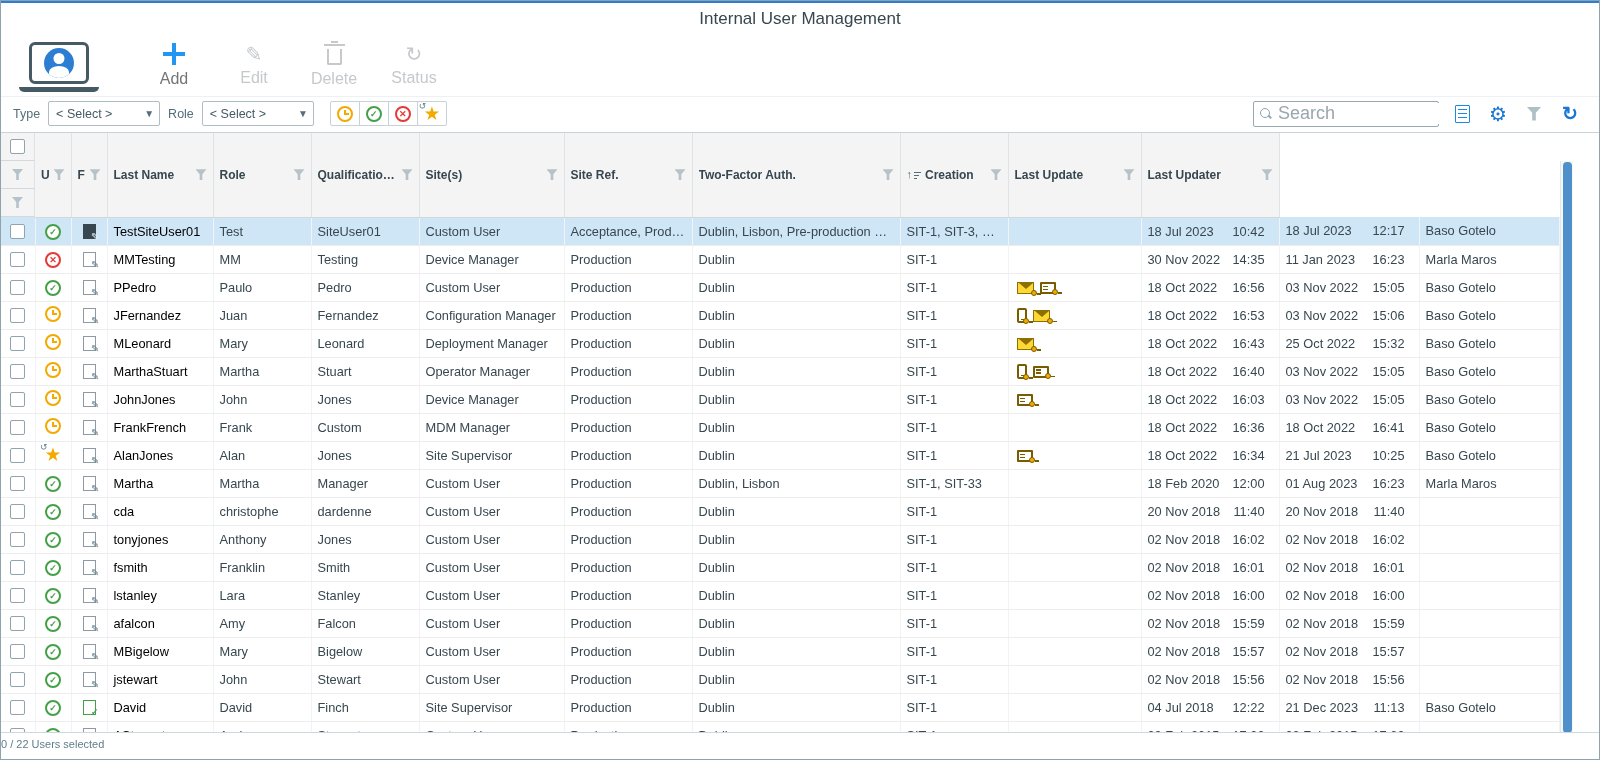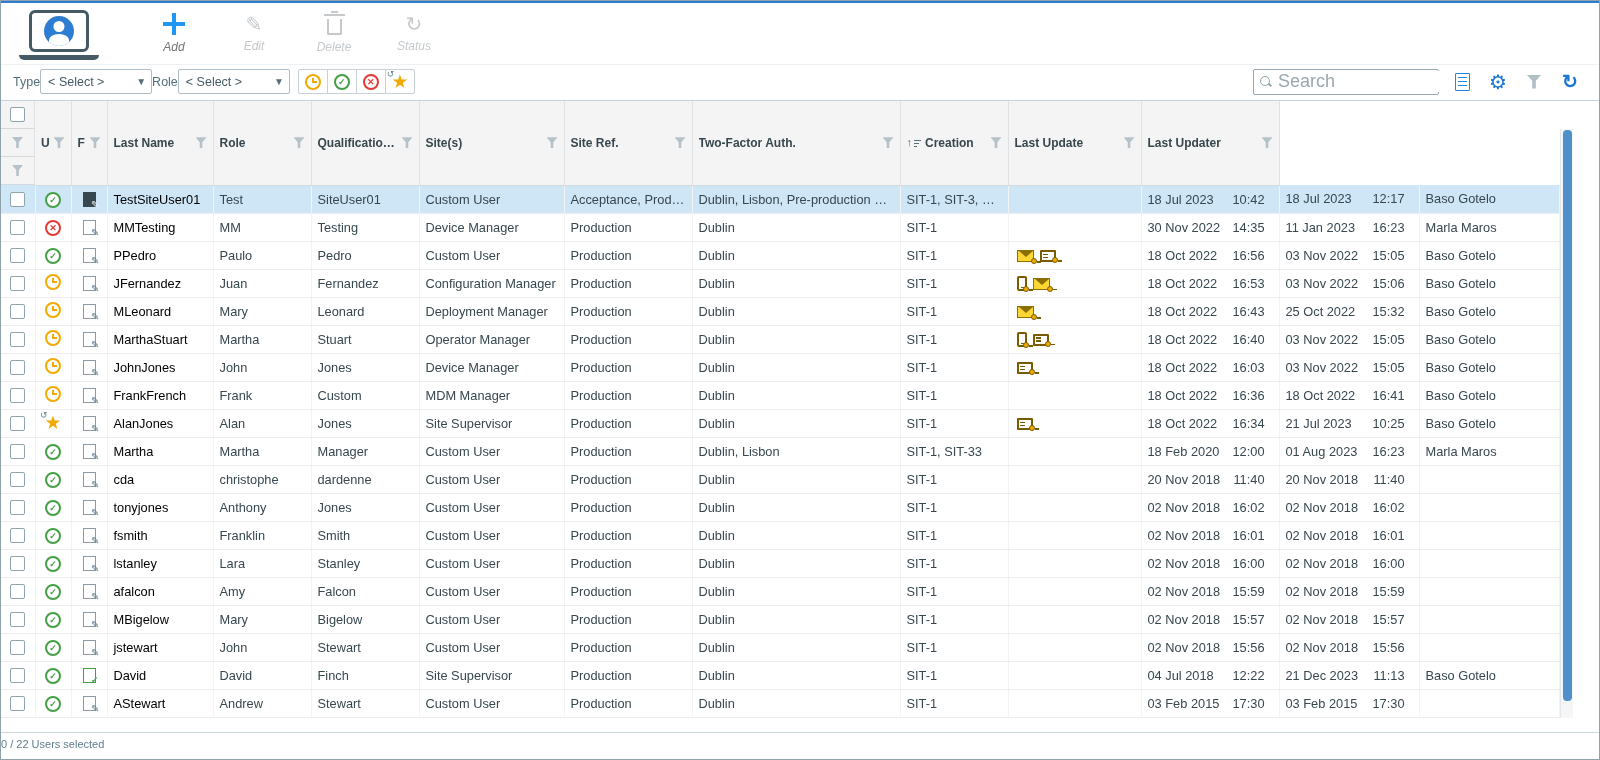--- a/index.html
+++ b/index.html
@@ -15,35 +15,35 @@
   .toolbar { height:62px; display:flex; align-items:center; padding-left:22px; border-bottom:1px solid #eef1f3; flex:0 0 auto; }
   .logo { position:relative; width:72px; height:50px; margin-top:2px; }
   .laptop-screen { width:60px; height:42px; border:3px solid #455a64; border-radius:6px; margin:0 auto; display:flex; align-items:center; justify-content:center; background:#fff; }
   .laptop-base { position:absolute; bottom:0; left:-4px; right:-4px; height:5px; background:#455a64; border-radius:0 0 5px 5px; }
   .person { width:30px; height:30px; border-radius:50%; background:#2d7dd2; position:relative; overflow:hidden; }
   .person::before { content:""; position:absolute; top:5px; left:50%; transform:translateX(-50%); width:11px; height:11px; border-radius:50%; background:#fff; }
   .person::after { content:""; position:absolute; top:18px; left:50%; transform:translateX(-50%); width:20px; height:12px; border-radius:50% 50% 0 0; background:#fff; }
 
   .tb-buttons { display:flex; margin-left:42px; gap:6px; }
   .tb-btn { width:74px; height:54px; display:flex; flex-direction:column; align-items:center; justify-content:center; gap:5px; cursor:pointer; }
-  .tb-btn .lbl { font-size:12px; color:#757575;font-style:italic; }
+  .tb-btn .lbl { font-size:16px; color:#757575; }
   .tb-btn.disabled { cursor:default; }
   .tb-btn.disabled .lbl { color:#c5c9cc; }
   .icon-plus { position:relative; width:22px; height:22px; }
   .icon-plus::before, .icon-plus::after { content:""; position:absolute; background:#2196f3; }
   .icon-plus::before { left:9px; top:0; width:4px; height:22px; }
   .icon-plus::after { top:9px; left:0; height:4px; width:22px; }
   .icon-pencil { font-size:20px; color:#c5c9cc; line-height:20px; }
   .icon-trash { position:relative; width:15px; height:16px; border:2px solid #c5c9cc; border-top:none; border-radius:0 0 2px 2px; margin-top:5px; }
   .icon-trash::before { content:""; position:absolute; top:-5px; left:-5px; right:-5px; height:2px; background:#c5c9cc; }
   .icon-trash::after { content:""; position:absolute; top:-8px; left:2px; width:7px; height:2px; background:#c5c9cc; }
   .icon-sync { font-size:20px; color:#c5c9cc; line-height:20px; }
 
   
-  .filterbar { height:36px; display:flex; align-items:center; padding:0 10px 2px 12px; border-bottom:1px solid #c9d2d8; flex:0 0 auto; }
+  .filterbar { height:36px; display:flex; align-items:center; padding:0 10px 2px 12px; gap:8px; border-bottom:1px solid #c9d2d8; flex:0 0 auto; }
   .flabel { font-size:12.5px; color:#546e7a; }
   .fselect { width:112px; height:25px; border:1px solid #aebdc6; background:#fff; display:flex; align-items:center; justify-content:space-between; padding:0 5px 0 7px; cursor:pointer; border-radius:2px; }
   .fselect .val { font-size:12.5px; color:#455a64; }
   .fselect .caret { font-size:10px; color:#546e7a; }
   .fgroup { display:flex; margin-left:8px; }
   .fgroup .fbtn { width:30px; height:25px; border:1px solid #c7d1d8; background:#fff; display:flex; align-items:center; justify-content:center; margin-left:-1px; cursor:pointer; }
   .fgroup .fbtn:first-child { border-radius:2px 0 0 2px; margin-left:0; }
   .fgroup .fbtn:last-child { border-radius:0 2px 2px 0; }
   .fbtn-star { margin-left:8px; border-radius:2px !important; }
 
@@ -122,20 +122,23 @@
   
   .statusbar { height:22px; border-top:1px solid #cfd8dc; display:flex; align-items:center; font-size:11px; color:#607d8b; flex:0 0 auto; background:#fff; }
   .bottom-fill { height:5px; flex:0 0 auto; background:#fff; }
 </style>
 </head>
 <body>
 
 <div class="window">
   <div class="accent"></div>
 
+  <div class="titlebar">
+    <h1>Internal User Management</h1>
+  </div>
 
   <div class="toolbar">
     <div class="logo">
       <div class="laptop-screen">
         <div class="person"></div>
       </div>
       <div class="laptop-base"></div>
     </div>
     <div class="tb-buttons">
       <div class="tb-btn">

